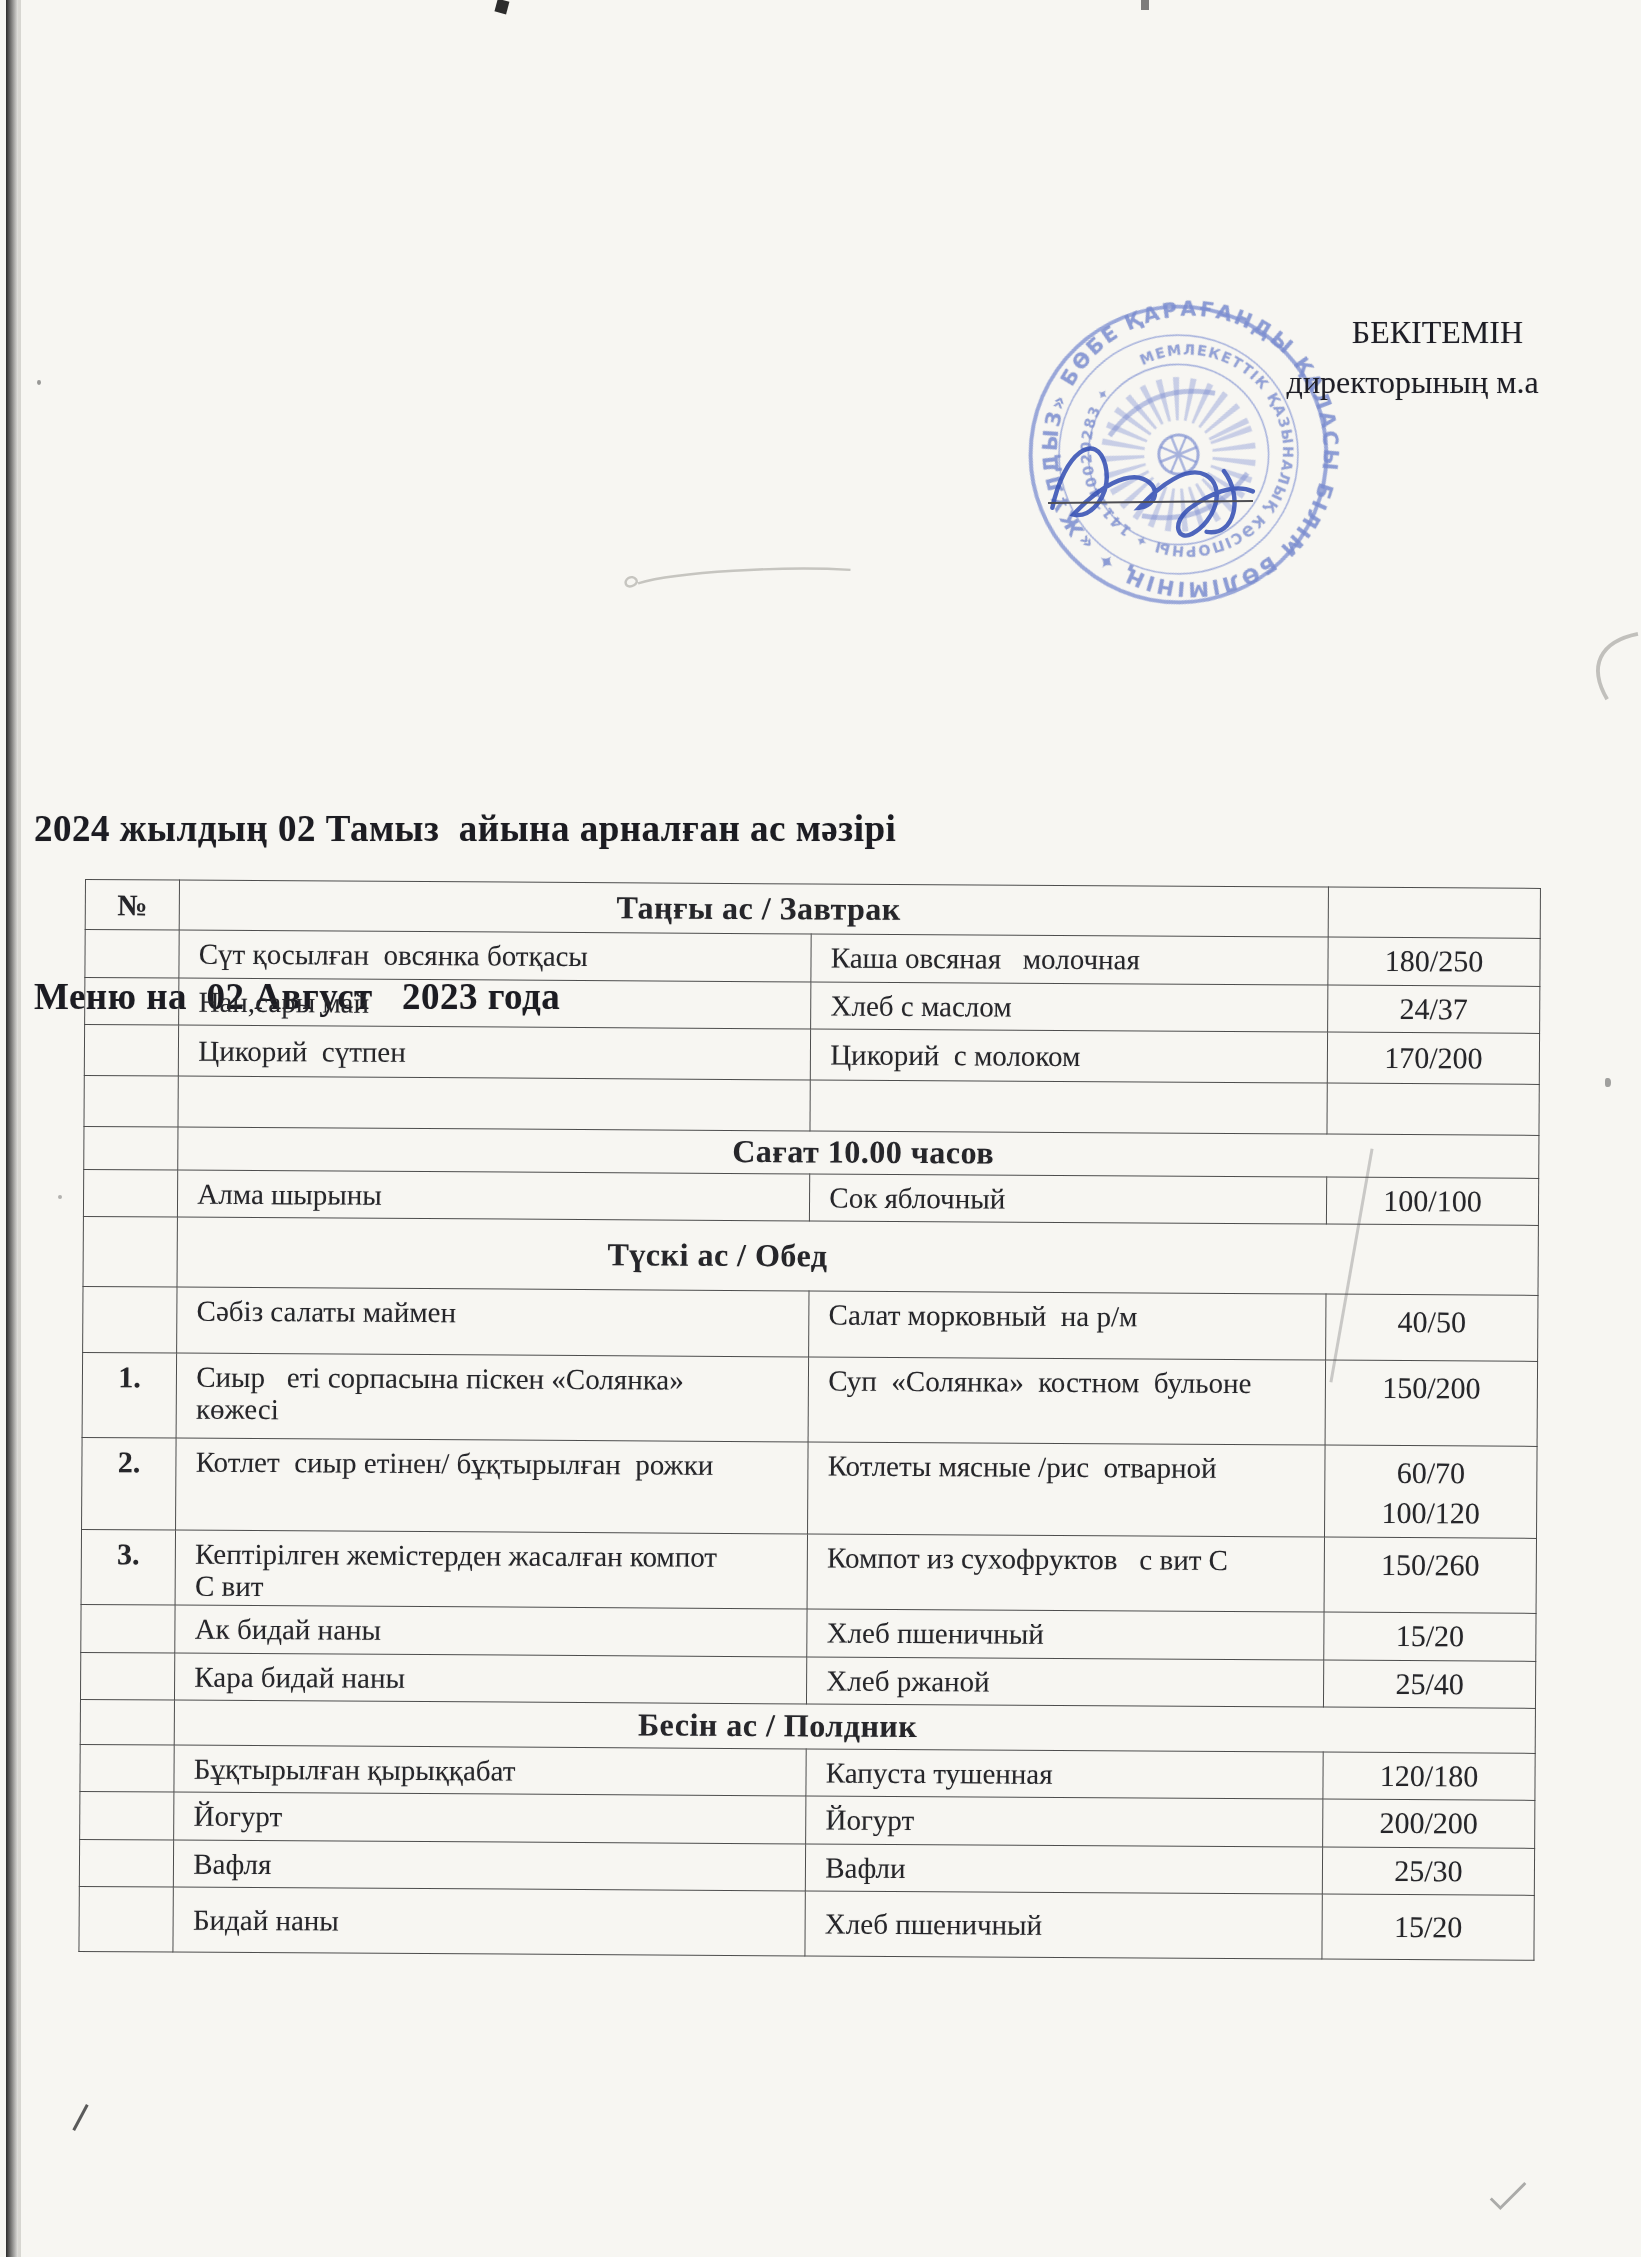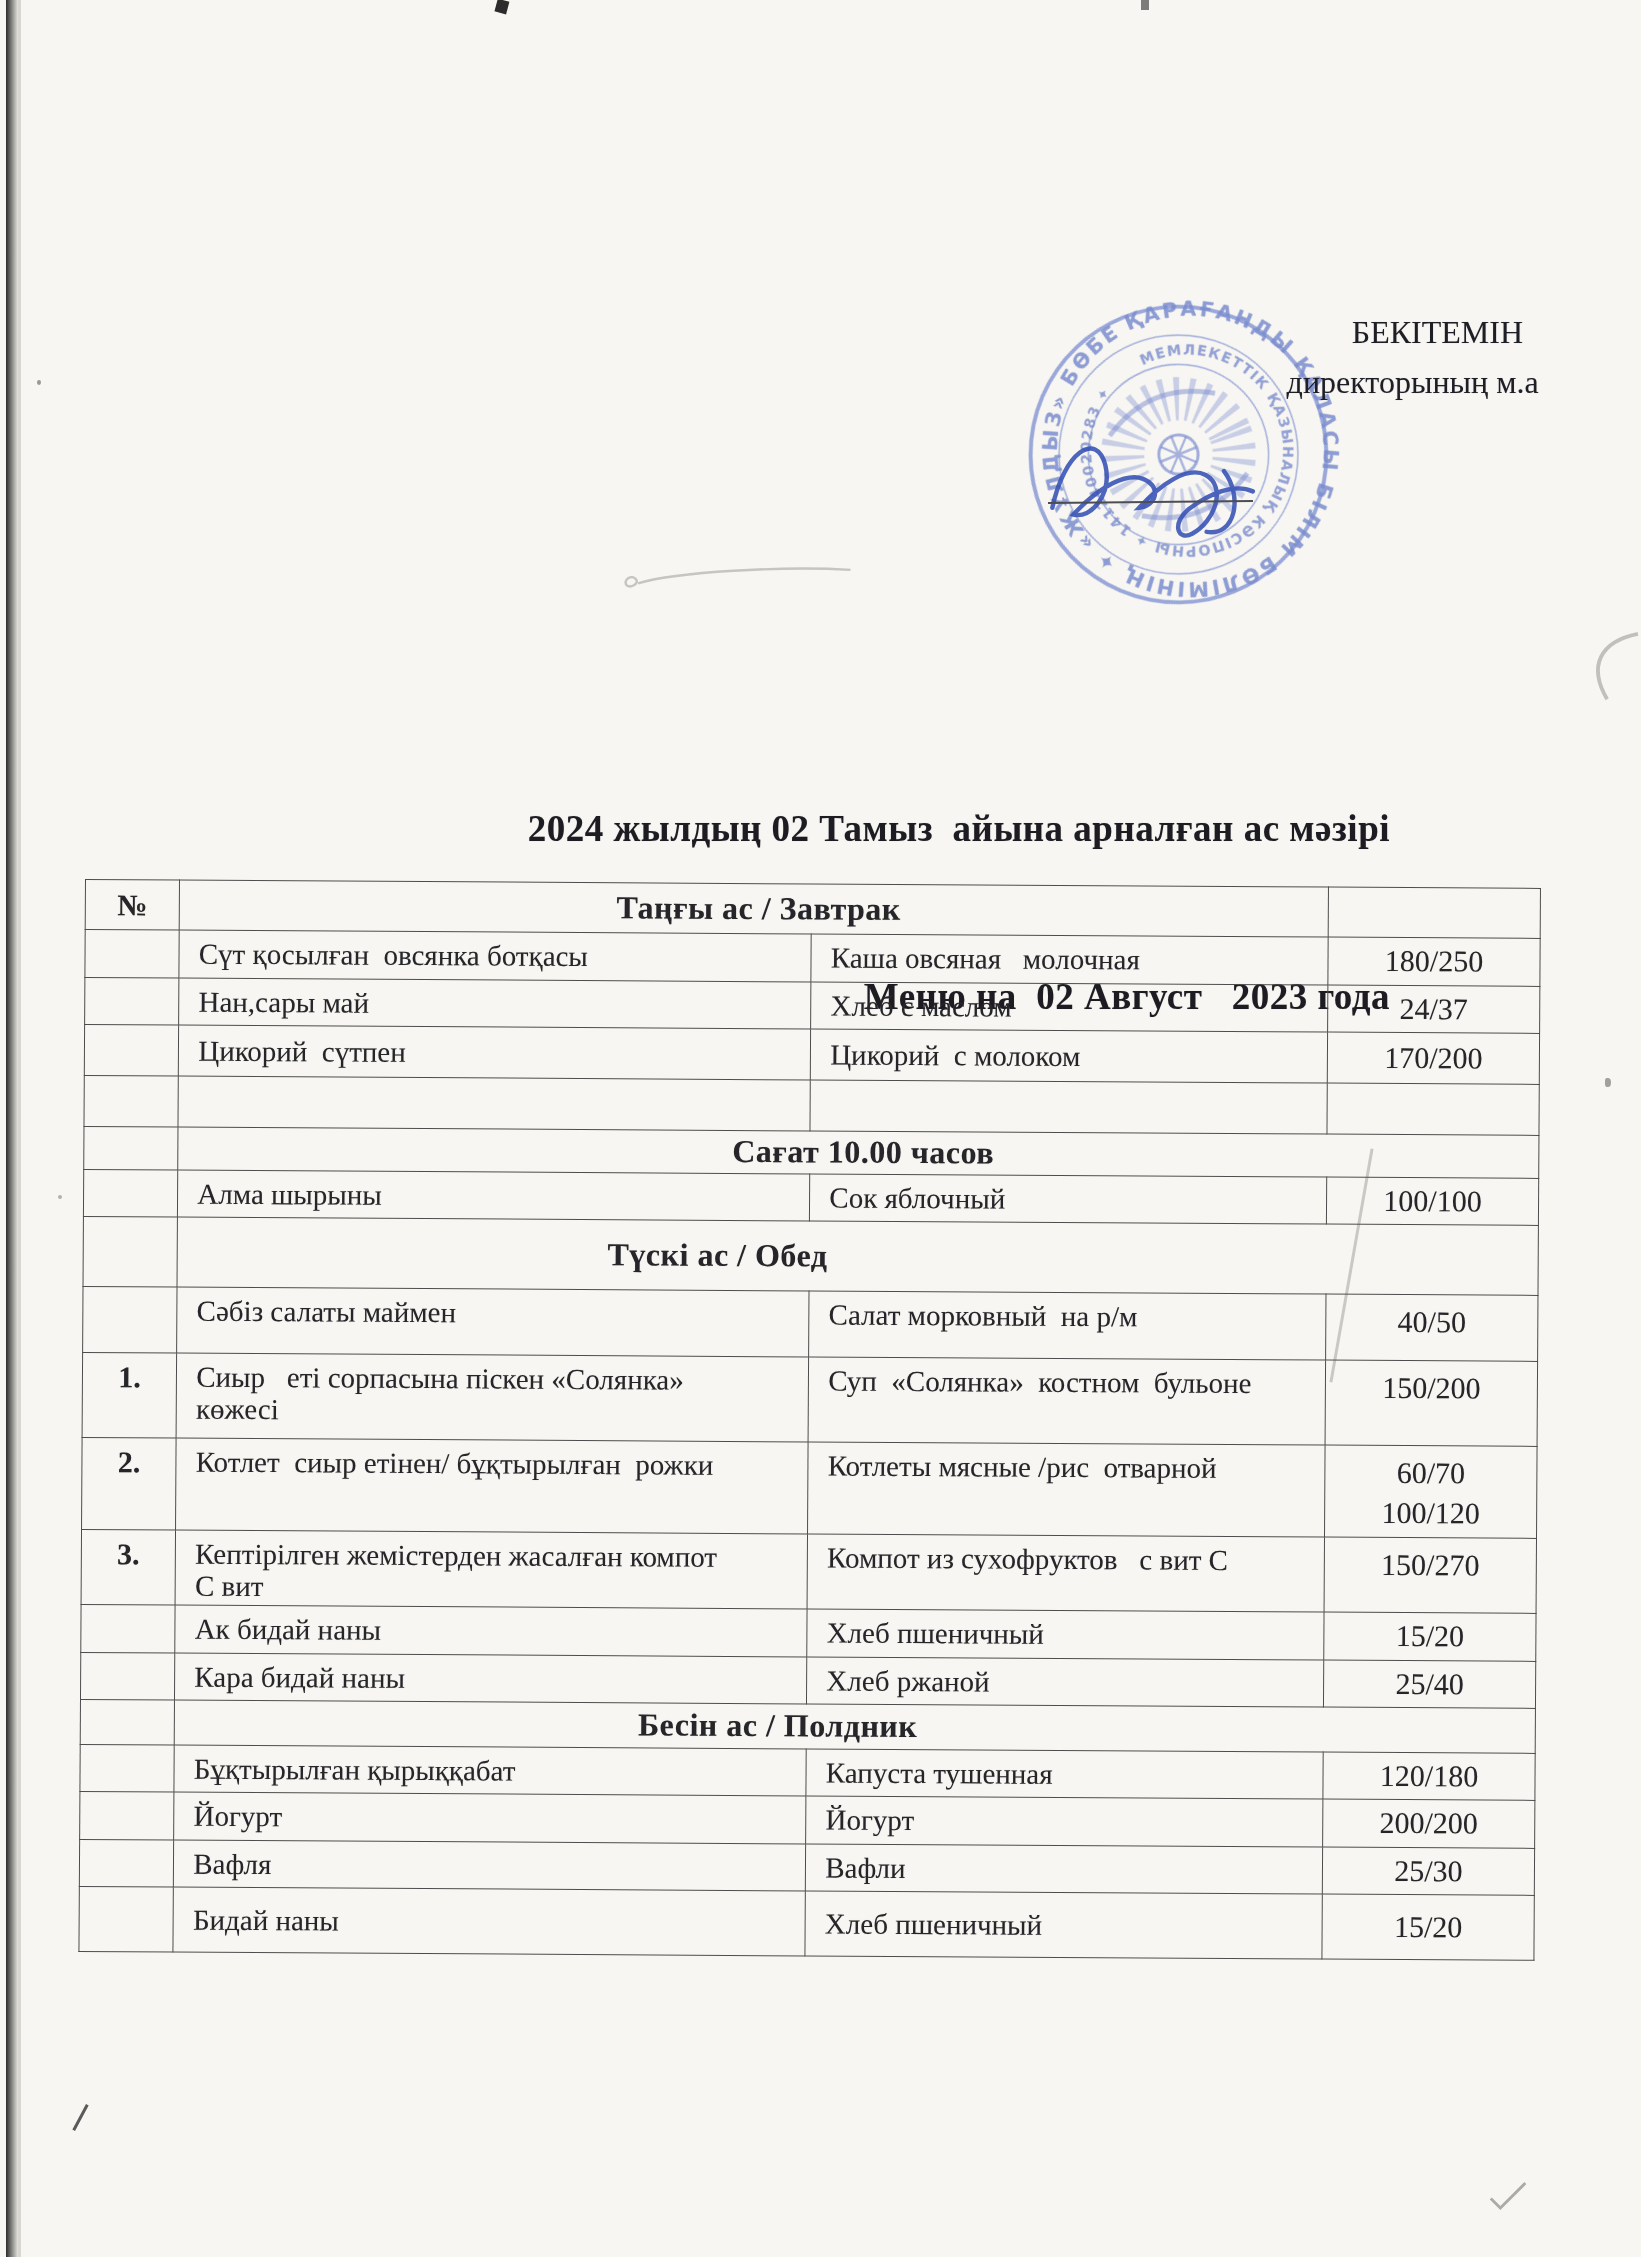--- a/index.html
+++ b/index.html
@@ -28,22 +28,22 @@
   .approval .org{letter-spacing:0.5px;}
   .sig-line{position:absolute;left:1048px;top:501px;width:205px;height:2.4px;background:#4e4e52;transform:rotate(-.6deg);}
 
   
   .stamp{position:absolute;left:1012px;top:288px;width:333px;height:333px;
     transform:rotate(-22deg);opacity:.8;filter:blur(0.4px);}
   .stamp text{font-family:"DejaVu Sans","Liberation Sans",sans-serif;font-weight:bold;}
   .signature{position:absolute;left:1035px;top:415px;width:241px;height:145px;opacity:.95;}
 
   
-  .doc-title{position:absolute;left:0;top:689px;width:1390px;text-align:right;
-    font-weight:bold;font-size:37px;line-height:56px;color:#1c1c22;letter-spacing:0.5px;white-space:pre-wrap;}
+  .doc-title{position:absolute;left:0;top:689px;width:1390px;text-align:left;
+    font-weight:bold;font-size:37px;line-height:56px;color:#1c1c22;letter-spacing:0.5px;white-space:pre-wrap;padding-left:34px;}
 
   
   table.menu{position:absolute;left:85px;top:879px;width:1455px;border-collapse:collapse;
     transform:rotate(.35deg);transform-origin:0 0;table-layout:fixed;}
   table.menu td{border:1.6px solid #4d4d4d;padding:2.9px 9.7px 2.9px 19.3px;font-size:29px;
     white-space:pre-wrap;vertical-align:middle;line-height:1.12;color:#26262a;}
   table.menu td.num{text-align:center;font-weight:bold;font-size:30px;padding:2.9px 3.9px;}
   table.menu td.out{text-align:center;padding:2.9px 5.8px;font-size:30px;line-height:1.35;}
   table.menu tr.hdr td.label,table.menu tr.sec td.label{
     text-align:center;font-weight:bold;font-size:32px;letter-spacing:0.5px;}
@@ -184,21 +184,21 @@
           <td class="kk">Котлет  сиыр етінен/ бұқтырылған  рожки</td>
           <td class="ru">Котлеты мясные /рис  отварной</td>
           <td class="out">60/70
 100/120</td>
         </tr>
         <tr class="itm valign-top" style="height: 75px;">
           <td class="num">3.</td>
           <td class="kk">Кептірілген жемістерден жасалған компот
 С вит</td>
           <td class="ru">Компот из сухофруктов   с вит С</td>
-          <td class="out">150/270</td>
+          <td class="out">150/260</td>
         </tr>
         <tr class="itm" style="height: 44px;">
           <td class="num"></td>
           <td class="kk">Ак бидай наны</td>
           <td class="ru">Хлеб пшеничный</td>
           <td class="out">15/20</td>
         </tr>
         <tr class="itm" style="height: 43px;">
           <td class="num"></td>
           <td class="kk">Кара бидай наны</td>

